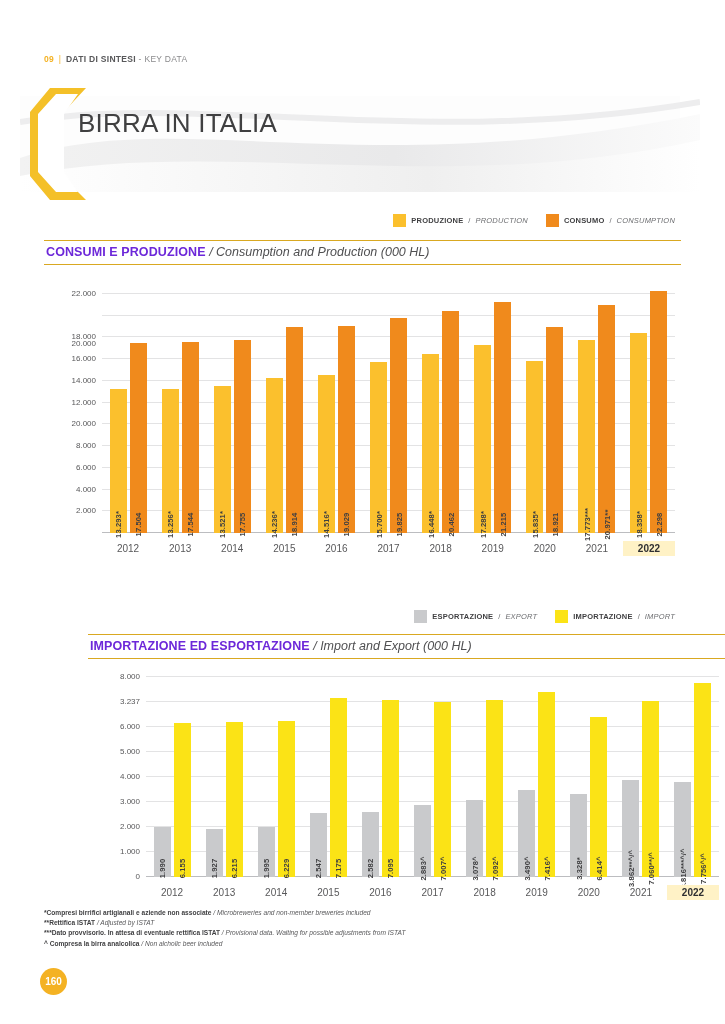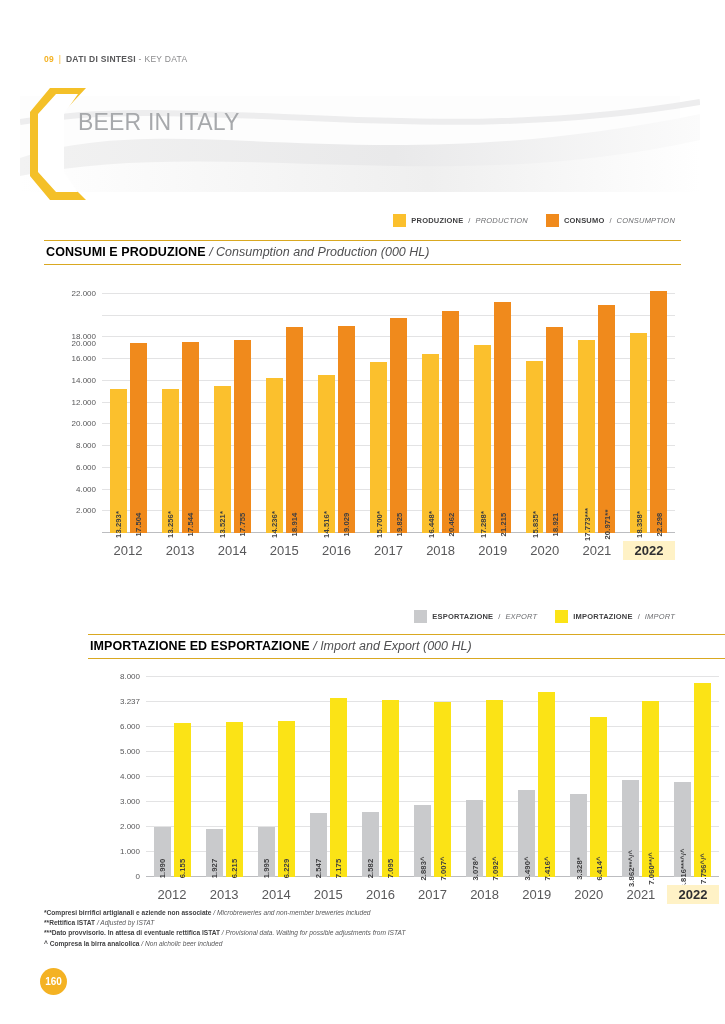--- a/index.html
+++ b/index.html
@@ -57,21 +57,21 @@
 
   
   .section {
     position: absolute; left: 44px; width: 637px;
   }
   .sect-title {
     border-top: 1px solid #d9a821; border-bottom: 1px solid #d9a821;
     padding: 4px 2px 5px 2px;
     font-size: 12.5px;
   }
-  .sect-title .t-it { color: #000000; font-weight: bold; letter-spacing: .1px; }
+  .sect-title .t-it { color: #6d28d9; font-weight: bold; letter-spacing: .1px; }
   .sect-title .t-en { color: #4f4f51; font-style: italic; }
 
   
   .chart {
     position: relative;
     margin-top: 10px;
   }
   .plot {
     position: absolute; left: 0; top: 0; right: 0; bottom: 0;
   }
@@ -103,21 +103,21 @@
     transform: translateX(-50%) rotate(-90deg);
     transform-origin: center;
     font-size: 7.6px; font-weight: bold; color: #3f3f41;
     white-space: nowrap; letter-spacing: .1px;
   }
   .xlabels {
     position: absolute; left: 0; right: 0;
     display: flex;
   }
   .xlab {
-    flex: 1 1 0; text-align: center; font-size: 13px; color: #58585a;
+    flex: 1 1 0; text-align: center; font-size: 10px; color: #58585a;
   }
   .xlab.current {
     font-weight: bold; color: #2f2f31;
     background: #fff2c6;
   }
   .xlab span { display:inline-block; padding: 2px 4px; }
 
   
 
   
@@ -166,21 +166,21 @@
       <path d="M0,8 L660,8 L660,104 L0,104 Z" fill="#fdfdfd"></path>
       <path d="M0,70 C160,18 340,96 680,26 L680,104 L0,104 Z" fill="url(#gwave)"></path>
       <path d="M0,88 C200,48 420,110 680,52 L680,104 L0,104 Z" fill="url(#gwave2)"></path>
       <path d="M0,34 C180,4 400,62 680,14" fill="none" stroke="#ededee" stroke-width="6"></path>
       <path d="M30,0 L66,0 L40,28 L40,86 L66,112 L30,112 L10,88 L10,24 Z" fill="#f4c028"></path>
       <path d="M36,6 L58,6 L44,26 L44,84 L58,104 L36,104 L18,84 L18,26 Z" fill="#ffffff"></path>
     </svg>
   </div>
 
   <div class="title-block">
-    <h2 class="title-en">BEER IN ITALY</h2>
+    <h1 class="title-it">BIRRA IN ITALIA</h1>
   </div>
 </div>
 
 <div class="legend" id="legend-top">
   <div class="entry">
     <span class="box" style="background:#fbc02d"></span>
     <span class="lab-it">PRODUZIONE</span>
     <span class="slash">/</span>
     <span class="lab-en">PRODUCTION</span>
   </div>

